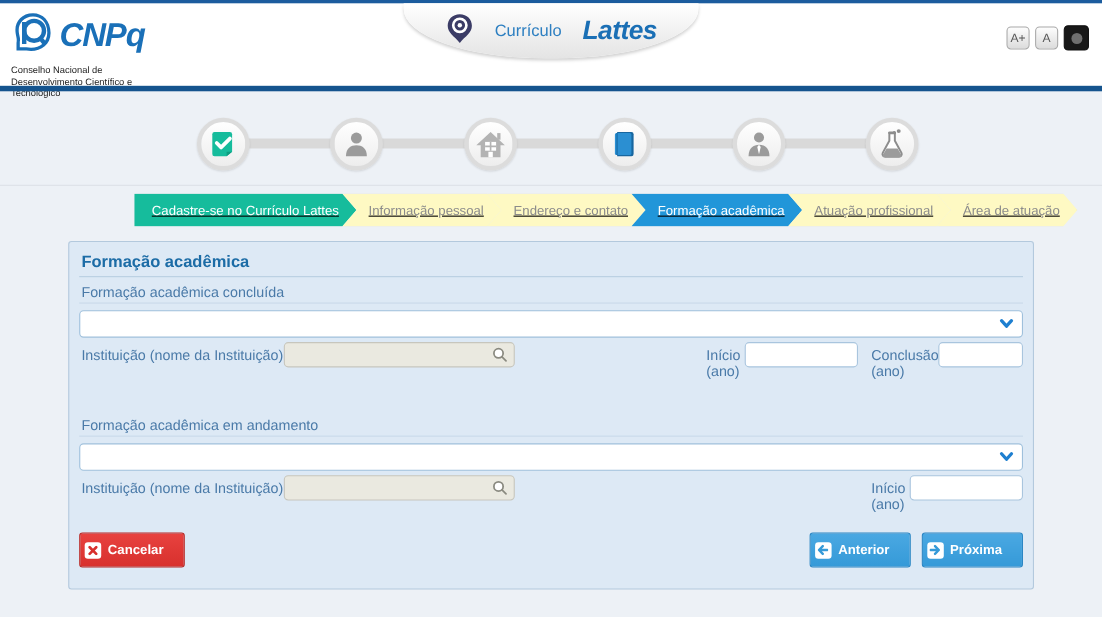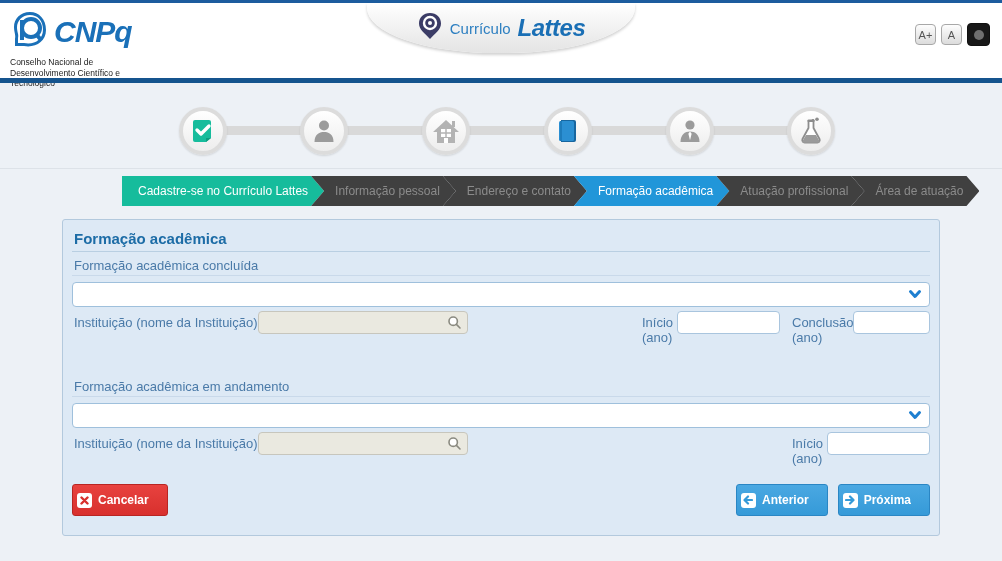--- a/index.html
+++ b/index.html
@@ -8,48 +8,48 @@
   
   .header { position:relative; width:100%; height:83px; background:#ffffff; border-top:3px solid #1c5c9e; }
   .header-bottom-bar { position:absolute; left:0; bottom:0; width:100%; height:5px; background:#15548e; }
   .logo-wrap { position:absolute; left:10px; top:7px; }
   .logo-row { display:flex; align-items:center; gap:4px; }
   .brand-text { font-size:30px; font-weight:bold; font-style:italic; color:#1a70b8; letter-spacing:-1px; }
   .logo-subtitle { margin-top:3px; font-size:8.5px; color:#222; line-height:1.25; width:150px; }
 
   .center-badge { position:absolute; left:50%; top:0; transform:translateX(-50%); width:268px; height:50px;
     background:linear-gradient(#ffffff, #e4e4e4); border-radius:0 0 48% 48%/0 0 90% 90%;
-    box-shadow:0 2px 3px rgba(0,0,0,0.18); display:flex; align-items:center; justify-content:center; gap:7px; }
+    box-shadow:0 2px 3px rgba(0,0,0,0.18); display:flex; align-items:center; justify-content:center; gap:19px; }
   .badge-word1 { font-size:15px; color:#2d7fc1; }
   .badge-word2 { font-size:24px; font-weight:bold; font-style:italic; color:#1a6fb5; letter-spacing:-0.5px; }
 
   .access-group { position:absolute; right:12px; top:20px; display:flex; align-items:center; gap:5px; }
   .access-btn { width:21px; height:21px; border:1px solid #a8a8a8; border-radius:4px;
     background:linear-gradient(#fdfdfd,#dcdcdc); font-size:11px; color:#555; display:flex; align-items:center; justify-content:center; cursor:pointer; }
   .contrast-btn { width:23px; height:23px; border:1px solid #111; border-radius:4px; background:#181818; display:flex; align-items:center; justify-content:center; cursor:pointer; }
   .contrast-dot { width:10px; height:10px; border-radius:50%; background:#6f6f6f; }
 
   
   .stepper { position:relative; height:86px; border-bottom:1px solid #dde2e8; }
   .stepper-line { position:absolute; left:203px; top:43px; width:608px; height:9px; background:#d9d9d9; border-radius:5px; }
   .step-circle { position:absolute; top:24px; width:48px; height:48px; margin-left:-24px; border-radius:50%;
     background:linear-gradient(#ffffff,#ededed); border:4px solid #dcdcdc; box-shadow:0 1px 2px rgba(0,0,0,0.12);
     display:flex; align-items:center; justify-content:center; }
   .step-circle svg { display:block; }
 
   
-  .breadcrumb { display:flex; margin:7px 0 0 122px; height:30px; }
+  .breadcrumb { display:flex; margin:7px 0 0 122px; height:30px;text-decoration:underline; }
   .crumb { position:relative; display:flex; align-items:center; height:30px; padding:0 16px 0 24px; margin-left:-13px;
     font-size:12px; white-space:nowrap; cursor:pointer;
     clip-path:polygon(0 0, calc(100% - 13px) 0, 100% 50%, calc(100% - 13px) 100%, 0 100%, 13px 50%);
     filter:drop-shadow(0 0 1px #c8c8c8); }
   .crumb.first { margin-left:0; padding-left:16px; clip-path:polygon(0 0, calc(100% - 13px) 0, 100% 50%, calc(100% - 13px) 100%, 0 100%); }
   .crumb.done   { background:#16bc9c; color:#ffffff; }
   .crumb.active { background:#2196d9; color:#ffffff; }
-  .crumb.default { background:#404040; color:#8b8b8b; }
+  .crumb.default { background:#fef9c3; color:#8b8b8b; }
 
   
   .panel { position:relative; width:878px; margin:13px auto 0 62px; background:#dde9f5; border:1px solid #b3c9dd; border-radius:3px; padding:8px 9px 12px 9px; height:317px; }
   .panel-title { font-size:15px; font-weight:bold; color:#1c6ca6; padding:2px 0 4px 2px; border-bottom:1px solid #b9cfe2; }
   .field-label { font-size:13px; color:#4a7aa8; padding:6px 0 2px 2px; border-bottom:1px solid #c9d9ea; }
   .field-label.plain { border-bottom:none; }
 
   .select-wrap { position:relative; margin-top:6px; }
   .styled-select { width:100%; height:25px; border:1px solid #9fc0dc; border-radius:4px; background:#ffffff;
     -webkit-appearance:none; appearance:none; padding:0 26px 0 6px; font-size:13px; color:#333; }

